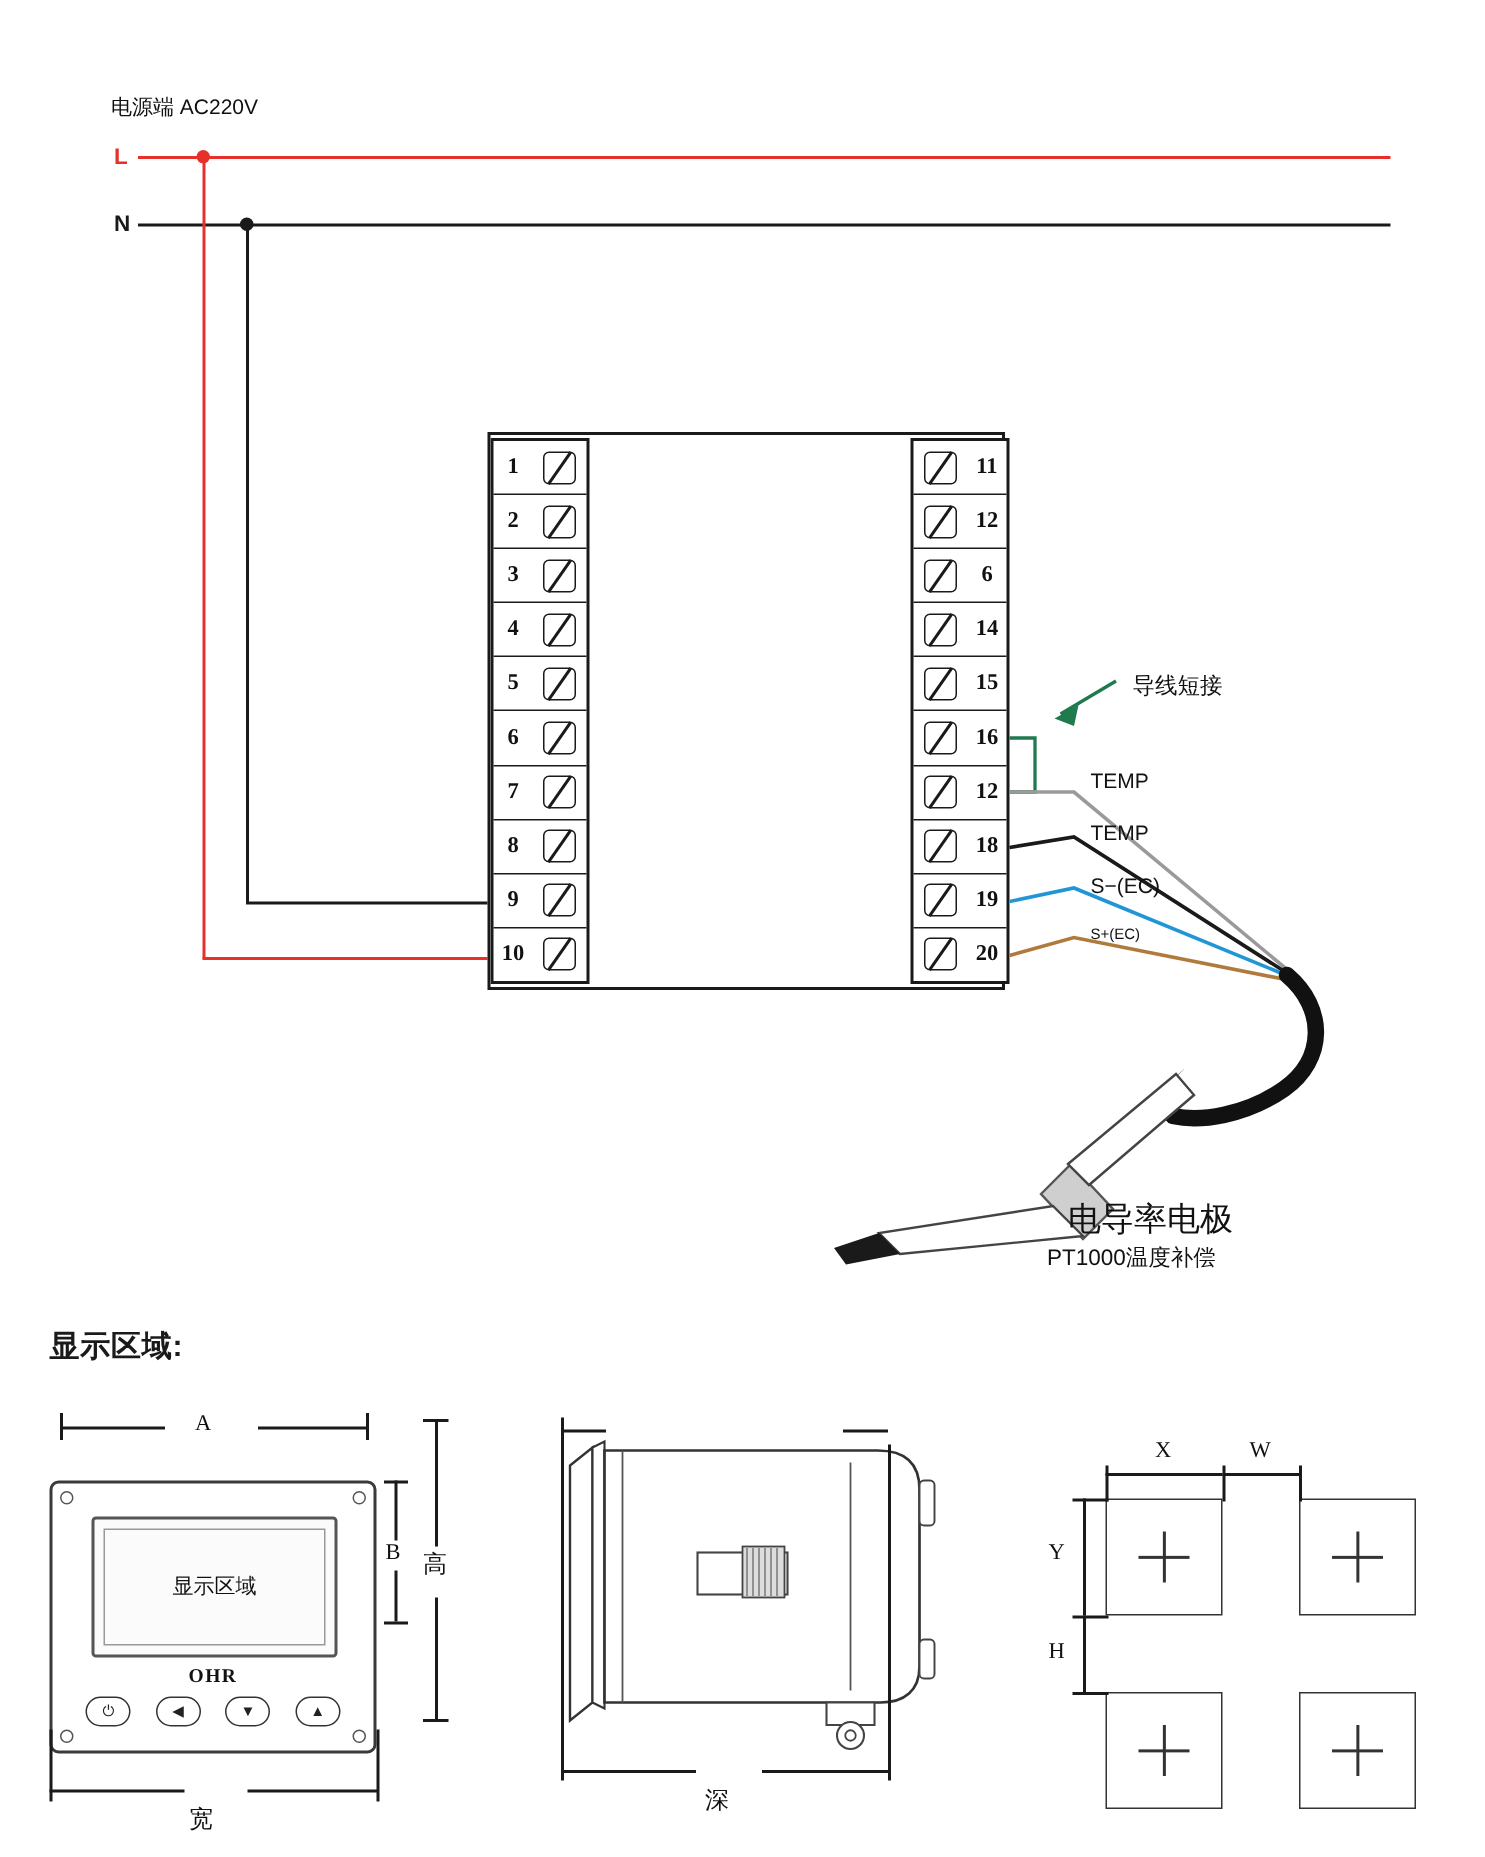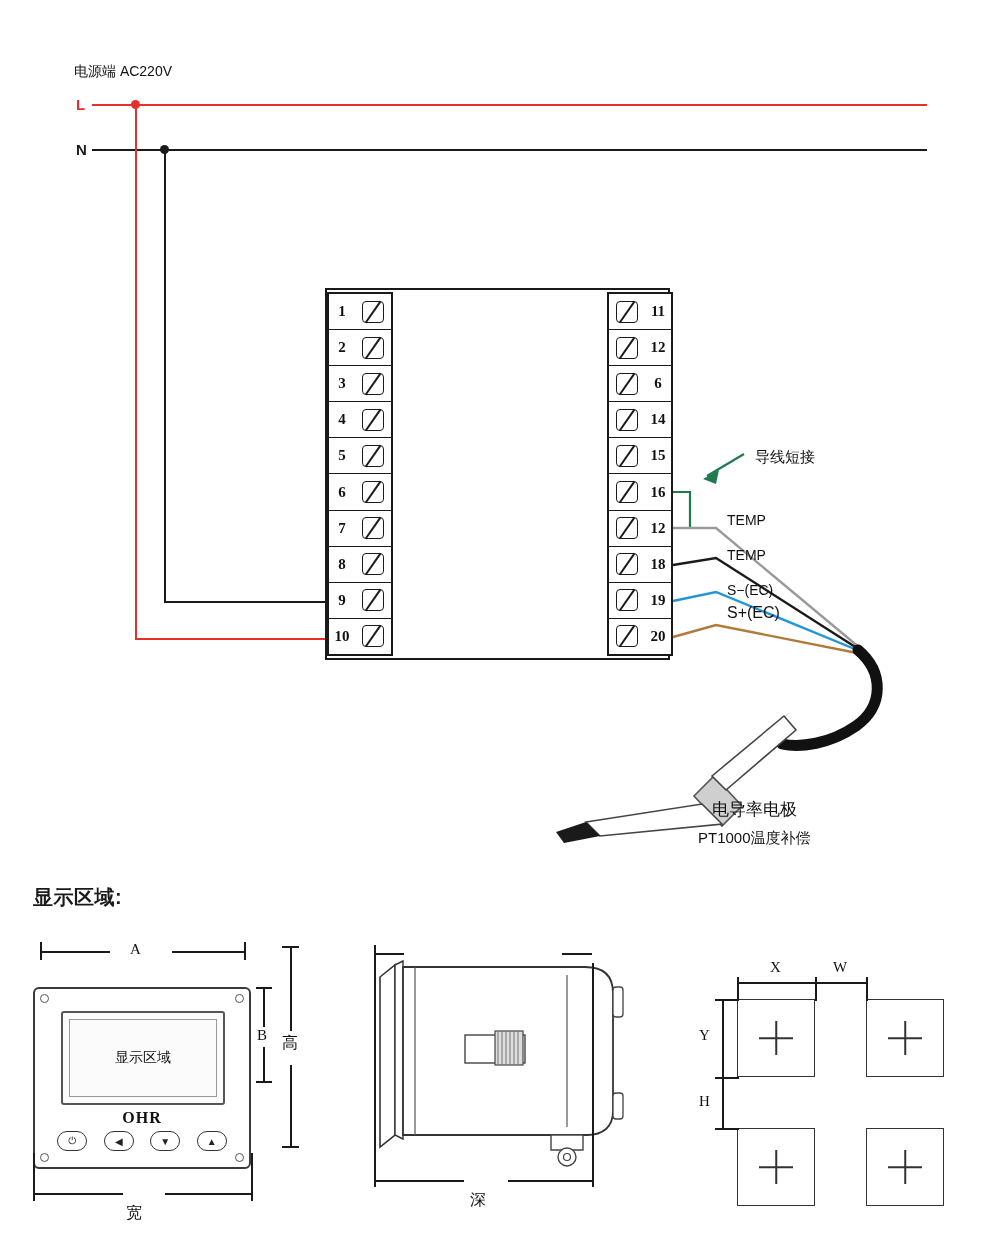--- a/index.html
+++ b/index.html
@@ -136,21 +136,21 @@
     position: absolute;
     left: 6px; top: 6px; right: 6px; bottom: 6px;
     border: 1px solid #999;
     display: flex; align-items: center; justify-content: center;
     font-size: 14px; color: #111;
   }
   #brand {
     position: absolute;
     left: 0; right: 0; top: 120px;
     text-align: center;
-    font-size: 16px;
+    font-size: 13px;
     font-weight: bold;
     letter-spacing: 1px;
     color: #111;
     font-family: "Liberation Serif", serif;
   }
   .btn-row {
     position: absolute;
     left: 14px; right: 14px; top: 142px;
     display: flex;
     justify-content: space-around;
@@ -371,23 +371,23 @@
 
         <polygon points="712,776 784,716 796,730 726,790" fill="#ffffff" stroke="#444" stroke-width="1.6"></polygon>
       </g>
     </svg>
 
     <div class="lbl lbl-cn" style="left:755px; top:448px;">导线短接</div>
 
     <div class="lbl" style="left:727px; top:512px; font-size:14px;">TEMP</div>
     <div class="lbl" style="left:727px; top:547px; font-size:14px;">TEMP</div>
     <div class="lbl" style="left:727px; top:582px; font-size:14px;">S−(EC)</div>
-    <div class="lbl" style="left:727px; top:604px; font-size:16px;">S+(EC)</div>
-
-    <div class="lbl lbl-cn" style="left:712px; top:798px; font-size:17px;">电导率电极</div>
+    <div class="lbl" style="left:727px; top:618px; font-size:10px;">S+(EC)</div>
+
+    <div class="lbl lbl-cn" style="left:712px; top:798px; font-size:22px;">电导率电极</div>
     <div class="lbl" style="left:698px; top:829px; font-size:15px;">PT1000温度补偿</div>
   </div>
 
   <div class="sec-title" id="title-dims">显示区域:</div>
 
   <div id="dims">
 
     <div class="panel" id="front-panel">
       <div class="corner" style="left:5px; top:5px;"></div>
       <div class="corner" style="right:5px; top:5px;"></div>

